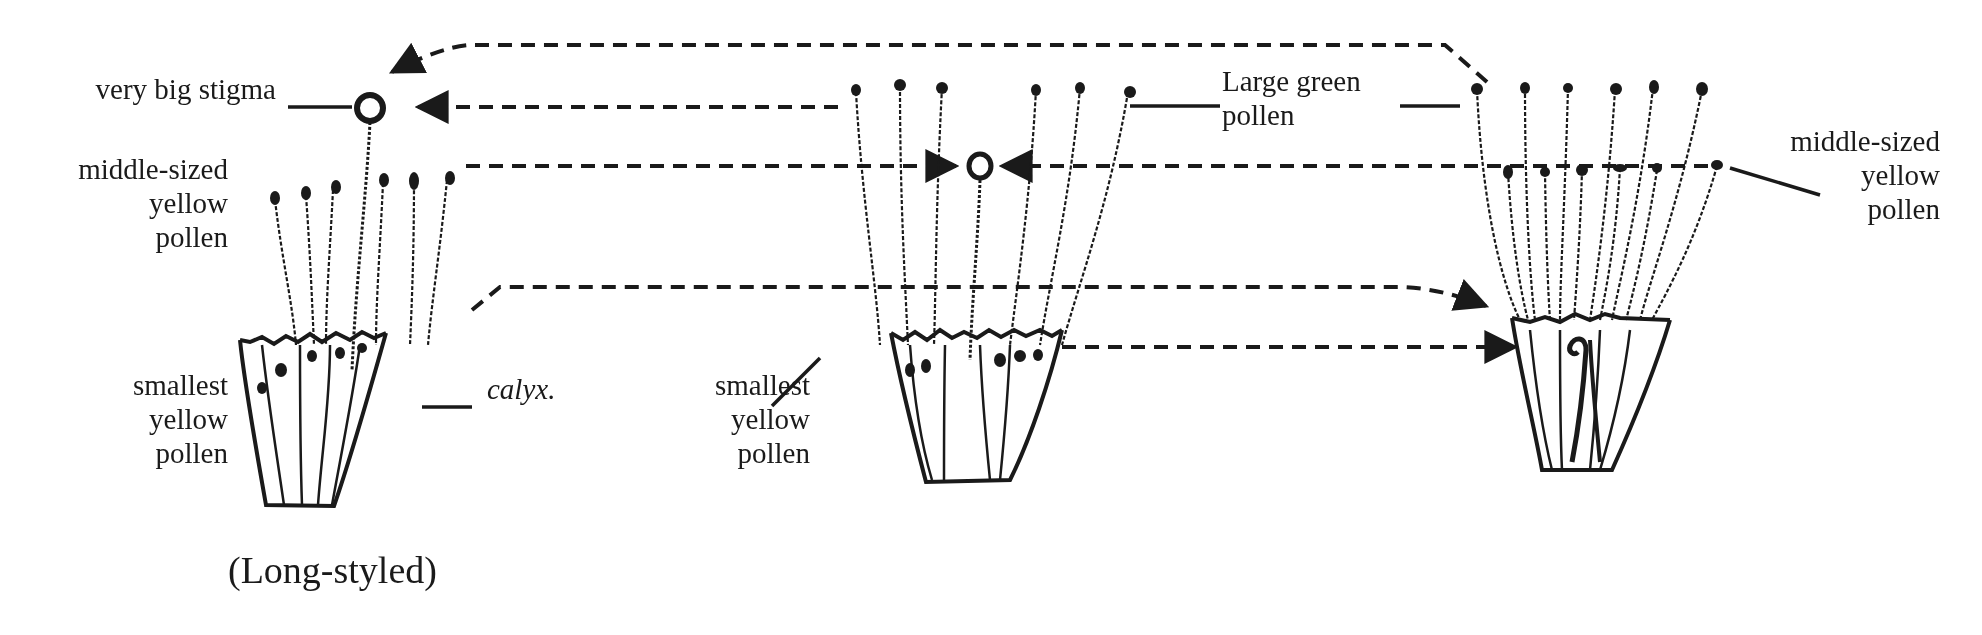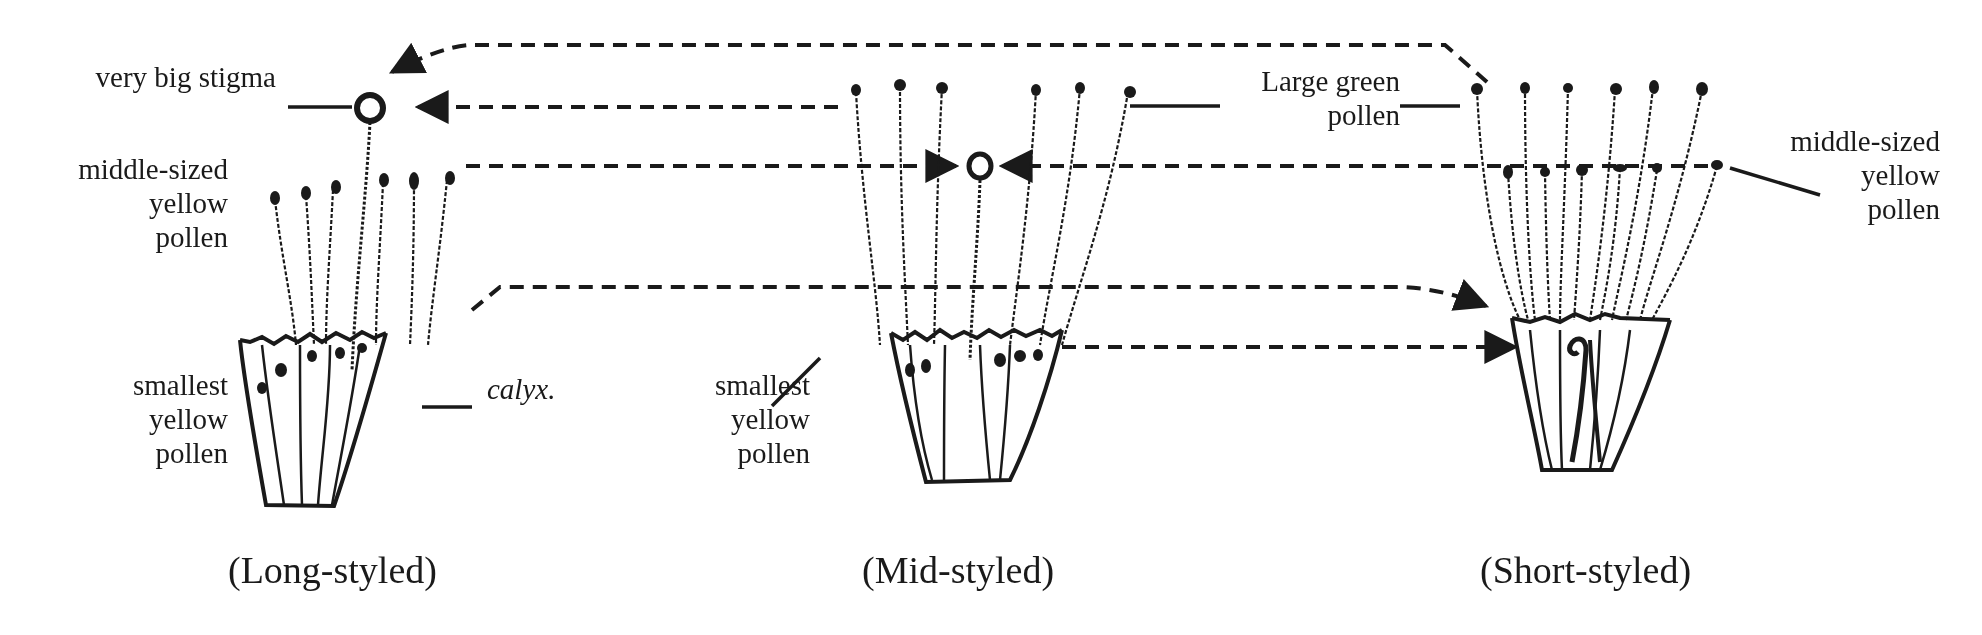--- a/index.html
+++ b/index.html
@@ -1,20 +1,20 @@
 <!DOCTYPE html>
 <html><head>
 <meta charset="utf-8">
 <style>
   html,body{margin:0;padding:0;background:#ffffff;}
   body{width:1982px;height:635px;position:relative;overflow:hidden;font-family:"Liberation Serif","DejaVu Serif",serif;color:#1a1a1a;}
   #diagram{position:absolute;left:0;top:0;width:1982px;height:635px;}
   .lbl{position:absolute;font-size:29px;line-height:34px;white-space:nowrap;}
   .right{text-align:right;}
-  .center{text-align:right;}
+  .center{text-align:left;}
   .caption{position:absolute;font-size:38px;white-space:nowrap;}
 </style>
 </head>
 <body>
 
 <div id="diagram">
 <svg width="1982" height="635" viewBox="0 0 1982 635" xmlns="http://www.w3.org/2000/svg">
   <defs>
     <marker id="ah" viewBox="0 0 10 10" refX="9" refY="5" markerWidth="10" markerHeight="10" orient="auto" markerUnits="userSpaceOnUse">
       <path d="M0,0 L10,5 L0,10 z" fill="#1a1a1a"></path>
@@ -160,21 +160,21 @@
     <path d="M1560,330 C1560,380 1560,430 1562,470" stroke-width="2.5"></path>
     <path d="M1600,330 C1598,380 1594,430 1590,470" stroke-width="2.5"></path>
     <path d="M1630,330 C1624,380 1612,430 1600,470" stroke-width="2.5"></path>
 
     <path d="M1572,462 C1580,420 1584,380 1586,350 C1586,336 1574,336 1570,346 C1568,352 1574,356 1578,352" stroke-width="5"></path>
     <path d="M1600,462 C1596,420 1592,380 1590,340" stroke-width="4"></path>
   </g>
 </svg>
 
   
-  <div class="lbl right" style="left:36px;top:60px;width:240px;">
+  <div class="lbl right" style="left:36px;top:72px;width:240px;">
     <span>very big stigma</span>
   </div>
 
   <div class="lbl right" style="left:30px;top:152px;width:198px;">
     <div>middle-sized</div>
     <div>yellow</div>
     <div>pollen</div>
   </div>
 
   <div class="lbl right" style="left:60px;top:368px;width:168px;">
@@ -199,15 +199,13 @@
   </div>
 
   <div class="lbl right" style="left:1740px;top:124px;width:200px;">
     <div>middle-sized</div>
     <div>yellow</div>
     <div>pollen</div>
   </div>
 
   
   <div class="caption" style="left:228px;top:548px;">(Long-styled)</div>
-  <div class="caption" style="left:862px;top:548px;">(Mid-styled)</div>
-  <div class="caption" style="left:1480px;top:548px;">(Short-styled)</div>
 </div>
 
 </body></html>

